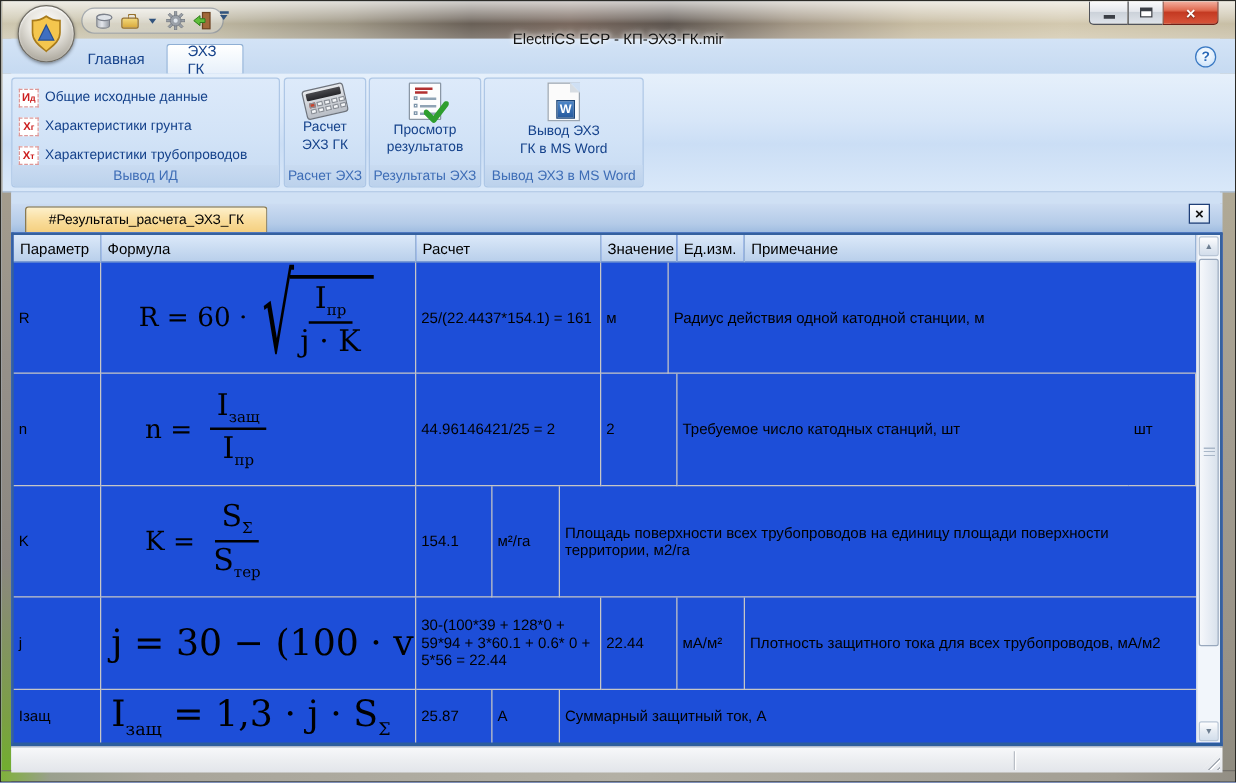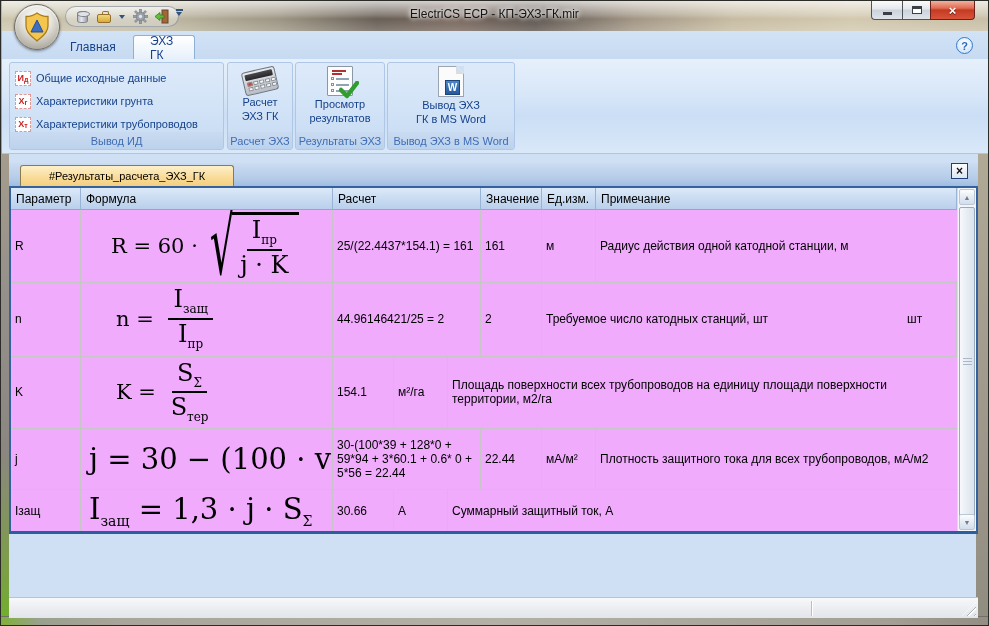--- a/index.html
+++ b/index.html
@@ -12,21 +12,21 @@
   .frame-right { position:absolute; right:0; top:0; width:12px; height:626px;
     background:linear-gradient(180deg,#c5bda6 0%,#b0a995 25%,#a39d90 55%,#989286 85%,#8f8c80 100%); }
   .frame-bottom { position:absolute; left:0; bottom:0; width:989px; height:9px; border-top:1px solid #73706a;
     background:linear-gradient(90deg,#7fb13a 0%,#9aa08e 4%,#a8a59a 12%,#b3b0a5 50%,#a39f94 90%,#928e84 100%); }
 
   
   .titlebar { position:absolute; left:1px; top:0; width:987px; height:30px;
     background:linear-gradient(90deg,#c9c2a8 0%,#bab39a 16%,#958d7a 28%,#5c5248 38%,#6d5b50 46%,#4f463f 54%,#9a8d7a 64%,#c2b69a 74%,#cfc4a8 86%,#c3b99e 100%); }
   .titlebar::after { content:""; position:absolute; inset:0;
     background:linear-gradient(180deg,rgba(255,255,255,.72) 0%,rgba(255,255,255,.28) 45%,rgba(255,255,255,.08) 60%,rgba(255,255,255,.25) 100%); }
-  .win-title { position:absolute; left:0; right:0; top:6px; text-align:center; font-size:12px; color:#141414;
+  .win-title { position:absolute; left:0; right:0; top:23px; text-align:center; font-size:12px; color:#141414;
     text-shadow:0 0 4px #fff,0 0 6px #fff; z-index:3; }
 
   .orb { position:absolute; left:13px; top:3px; width:46px; height:46px; border-radius:50%; z-index:6;
     background:radial-gradient(circle at 50% 32%,#fdfdfc 0%,#e8e6e0 38%,#b9b5ab 72%,#8d897f 100%);
     border:1px solid #6f6c64; box-shadow:0 1px 3px rgba(0,0,0,.45), inset 0 1px 2px #fff; display:flex; align-items:center; justify-content:center; }
   .orb svg { display:block; }
 
   .qat { position:absolute; left:64px; top:5px; height:21px; display:flex; align-items:center; gap:6px; padding:0 8px;
     background:linear-gradient(180deg,rgba(255,255,255,.55),rgba(235,240,246,.25)); border:1px solid rgba(110,120,135,.55);
     border-radius:11px; z-index:5; }
@@ -102,28 +102,28 @@
   .wordicon { position:relative; width:26px; height:31px; margin:1px 0 2px; background:#fbfbfb; border:1px solid #9aa5b1; }
   .wordicon .fold { position:absolute; right:-1px; top:-1px; width:0; height:0; border-left:8px solid transparent; border-top:8px solid #cfe0f4; }
   .wordicon .fold2 { position:absolute; right:-1px; top:-1px; width:0; height:0; border-right:8px solid transparent; border-bottom:8px solid #d7dde3; }
   .wbadge { position:absolute; left:6px; bottom:1px; width:15px; height:15px; background:linear-gradient(180deg,#4d86c8,#265a9e);
     border:1px solid #1c4679; color:#fff; font-size:10px; font-weight:bold; display:flex; align-items:center; justify-content:center; }
 
   
   .midgap { position:absolute; left:8px; top:153px; width:969px; height:9px; background:#cfe0f4; }
   .docstrip { position:absolute; left:8px; top:162px; width:969px; height:23px;
     background:linear-gradient(180deg,#ccdcf2 0%,#b4cbe8 70%,#9fbce0 100%); }
-  .doctab { position:absolute; left:11px; top:2px; height:21px; padding:0 28px; display:flex; align-items:center;
+  .doctab { position:absolute; left:11px; top:2px; height:21px; padding:0 18px; display:flex; align-items:center;
     font-size:11px; color:#000; background:linear-gradient(180deg,#fdf0cb,#f9dc9a 55%,#f4cf7f); border:1px solid #8a7a50;
     border-bottom:none; border-radius:3px 3px 0 0; }
   .docclose { position:absolute; right:10px; top:0px; width:17px; height:16px; background:linear-gradient(180deg,#fdfdfe,#dbe6f3);
     border:1px solid #1f3f77; color:#111; font-size:12px; font-weight:bold; line-height:1; display:flex; align-items:center; justify-content:center; }
 
   
-  .tablewrap { position:absolute; left:8px; top:185px; width:969px; height:348px; background:#f0abfc;
+  .tablewrap { position:absolute; left:8px; top:185px; width:969px; height:411px; background:#1d4ed8;
     border:2px solid #35619f; border-bottom:3px solid #2c5d9e; display:flex; }
   .tgrid { width:946px; display:flex; flex-direction:column; }
   .trow { display:flex; }
   .cell { border-right:1px solid #c6c6c6; border-bottom:1px solid #c6c6c6; padding:2px 4px; font-size:12px; color:#000;
     display:flex; align-items:center; overflow:hidden; }
   .c0 { width:70px; } .c1 { width:252px; } .c2 { width:148px; } .c3 { width:61px;text-align:center; } .c4 { width:54px; } .c5 { flex:1; border-right:none; }
   .thead .cell { background:linear-gradient(180deg,#dce9f9 0%,#cadcf2 50%,#b9cfeb 100%); border-right:1px solid #97b3d6;
     border-bottom:1px solid #8aa9cf; height:22px; padding:2px 5px; }
   .r-R { height:89px; } .r-n { height:91px; } .r-K { height:89px; } .r-j { height:75px; } .r-I { flex:1; }
   .r-I .cell { border-bottom:none; }
@@ -354,21 +354,20 @@
           <span class="f-lhs">R = 60 · </span>
           <span class="sqrt">
               <span class="radical">√</span>
               <span class="radicand"><span class="frac">
             <span class="fnum"><span>I</span><sub class="fs">пр</sub></span>
             <span class="fden">j · K</span>
           </span></span>
             </span>
         </div>
         <div class="cell c2">25/(22.4437*154.1) = 161</div>
-        <div class="cell c3">161</div>
         <div class="cell c4">м</div>
         <div class="cell c5">Радиус действия одной катодной станции, м</div>
       </div>
 
       <div class="trow r-n">
         <div class="cell c0">n</div>
         <div class="cell c1 fcell" style="padding-left:35px">
           <span class="f-lhs">n = </span>
           <span class="frac">
             <span class="fnum"><span>I</span><sub class="fs">защ</sub></span>
@@ -404,21 +403,21 @@
         <div class="cell c3">22.44</div>
         <div class="cell c4">мА/м²</div>
         <div class="cell c5">Плотность защитного тока для всех трубопроводов, мА/м2</div>
       </div>
 
       <div class="trow r-I">
         <div class="cell c0">Iзащ</div>
         <div class="cell c1 fcell" style="padding-left:8px">
           <span class="f-line"><span>I</span><sub class="fs">защ</sub><span> = 1,3 · j · S</span><sub class="fs">Σ</sub></span>
         </div>
-        <div class="cell c3">30.66</div>
+        <div class="cell c3">25.87</div>
         <div class="cell c4">А</div>
         <div class="cell c5">Суммарный защитный ток,  А</div>
       </div>
     </div>
 
     <div class="vscroll">
       <div class="sb-btn up">
           <span>▲</span>
         </div>
       <div class="sb-thumb">

